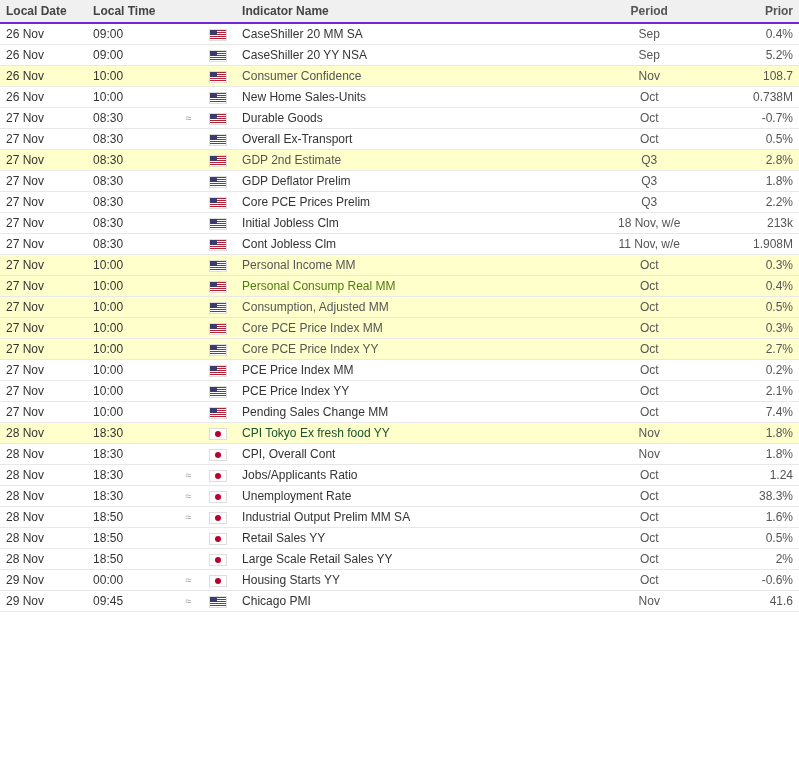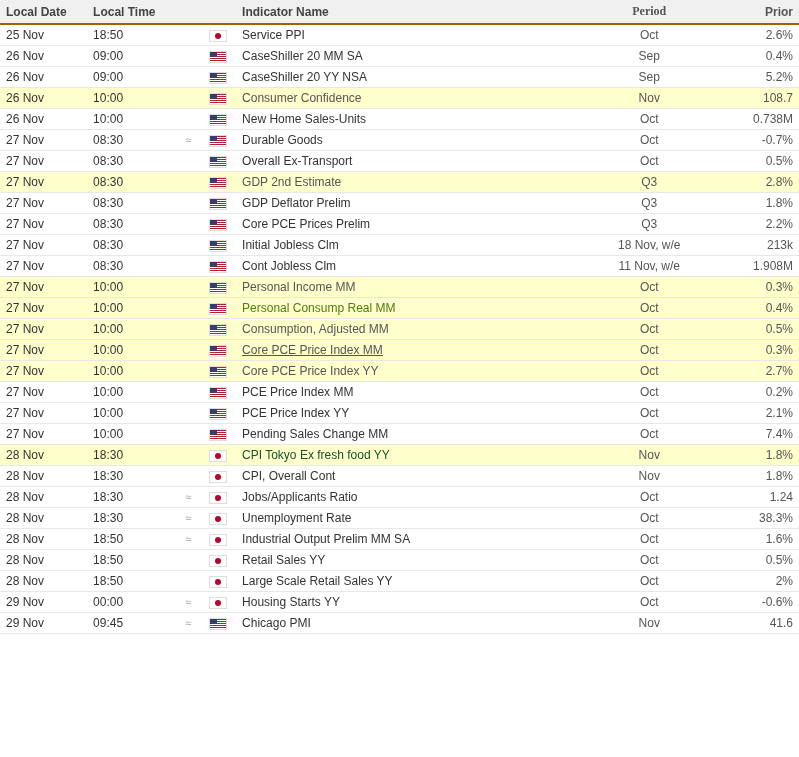--- a/index.html
+++ b/index.html
@@ -8,21 +8,21 @@
       font-size: 12px;
       background: #fff;
       color: #333;
     }
     table {
       width: 799px;
       border-collapse: collapse;
     }
     thead tr {
       background: #f0f0f0;
-      border-bottom: 2px solid #a16207;
+      border-bottom: 2px solid #6d28d9;
     }
     thead th {
       padding: 4px 6px;
       text-align: left;
       font-weight: bold;
       color: #444;
       white-space: nowrap;
     }
     tbody tr {
       border-bottom: 1px solid #e8e8e8;
@@ -81,48 +81,39 @@
       position: absolute;
       top: 0; left: 0;
       width: 7px;
       height: 5px;
       background: #3C3B6E;
     }
     .tentative-mark {
       color: #aaa;
       font-size: 11px;
     }
-    thead th.col-period { text-align: center; font-family: Liberation Serif, serif; }
+    thead th.col-period { text-align: center; }
     thead th.col-prior { text-align: right; }
   </style>
 </head>
 <body>
 
 <table>
   <thead>
     <tr>
       <th class="col-date">Local Date</th>
       <th class="col-time">Local Time</th>
       <th class="col-tentative"></th>
       <th class="col-flag"></th>
       <th class="col-name">Indicator Name</th>
       <th class="col-period">Period</th>
       <th class="col-prior">Prior</th>
     </tr>
   </thead>
   <tbody id="table-body">
-  <tr>
-        <td class="col-date">25 Nov</td>
-        <td class="col-time">18:50</td>
-        <td class="col-tentative"></td>
-        <td class="col-flag"><span class="flag-jp"></span></td>
-        <td class="col-name">Service PPI</td>
-        <td class="col-period">Oct</td>
-        <td class="col-prior">2.6%</td>
-      </tr>
       <tr>
         <td class="col-date">26 Nov</td>
         <td class="col-time">09:00</td>
         <td class="col-tentative"></td>
         <td class="col-flag"><span class="flag-us"></span></td>
         <td class="col-name">CaseShiller 20 MM SA</td>
         <td class="col-period">Sep</td>
         <td class="col-prior">0.4%</td>
       </tr>
       <tr>
@@ -240,21 +231,21 @@
         <td class="col-flag"><span class="flag-us"></span></td>
         <td class="col-name" style="color: rgb(85, 85, 85);">Consumption, Adjusted MM</td>
         <td class="col-period">Oct</td>
         <td class="col-prior">0.5%</td>
       </tr>
       <tr class="highlighted">
         <td class="col-date">27 Nov</td>
         <td class="col-time">10:00</td>
         <td class="col-tentative"></td>
         <td class="col-flag"><span class="flag-us"></span></td>
-        <td class="col-name" style="color: rgb(85, 85, 85); text-decoration: underline;">Core PCE Price Index MM</td>
+        <td class="col-name" style="color: rgb(85, 85, 85);">Core PCE Price Index MM</td>
         <td class="col-period">Oct</td>
         <td class="col-prior">0.3%</td>
       </tr>
       <tr class="highlighted">
         <td class="col-date">27 Nov</td>
         <td class="col-time">10:00</td>
         <td class="col-tentative"></td>
         <td class="col-flag"><span class="flag-us"></span></td>
         <td class="col-name" style="color: rgb(85, 85, 85);">Core PCE Price Index YY</td>
         <td class="col-period">Oct</td>

